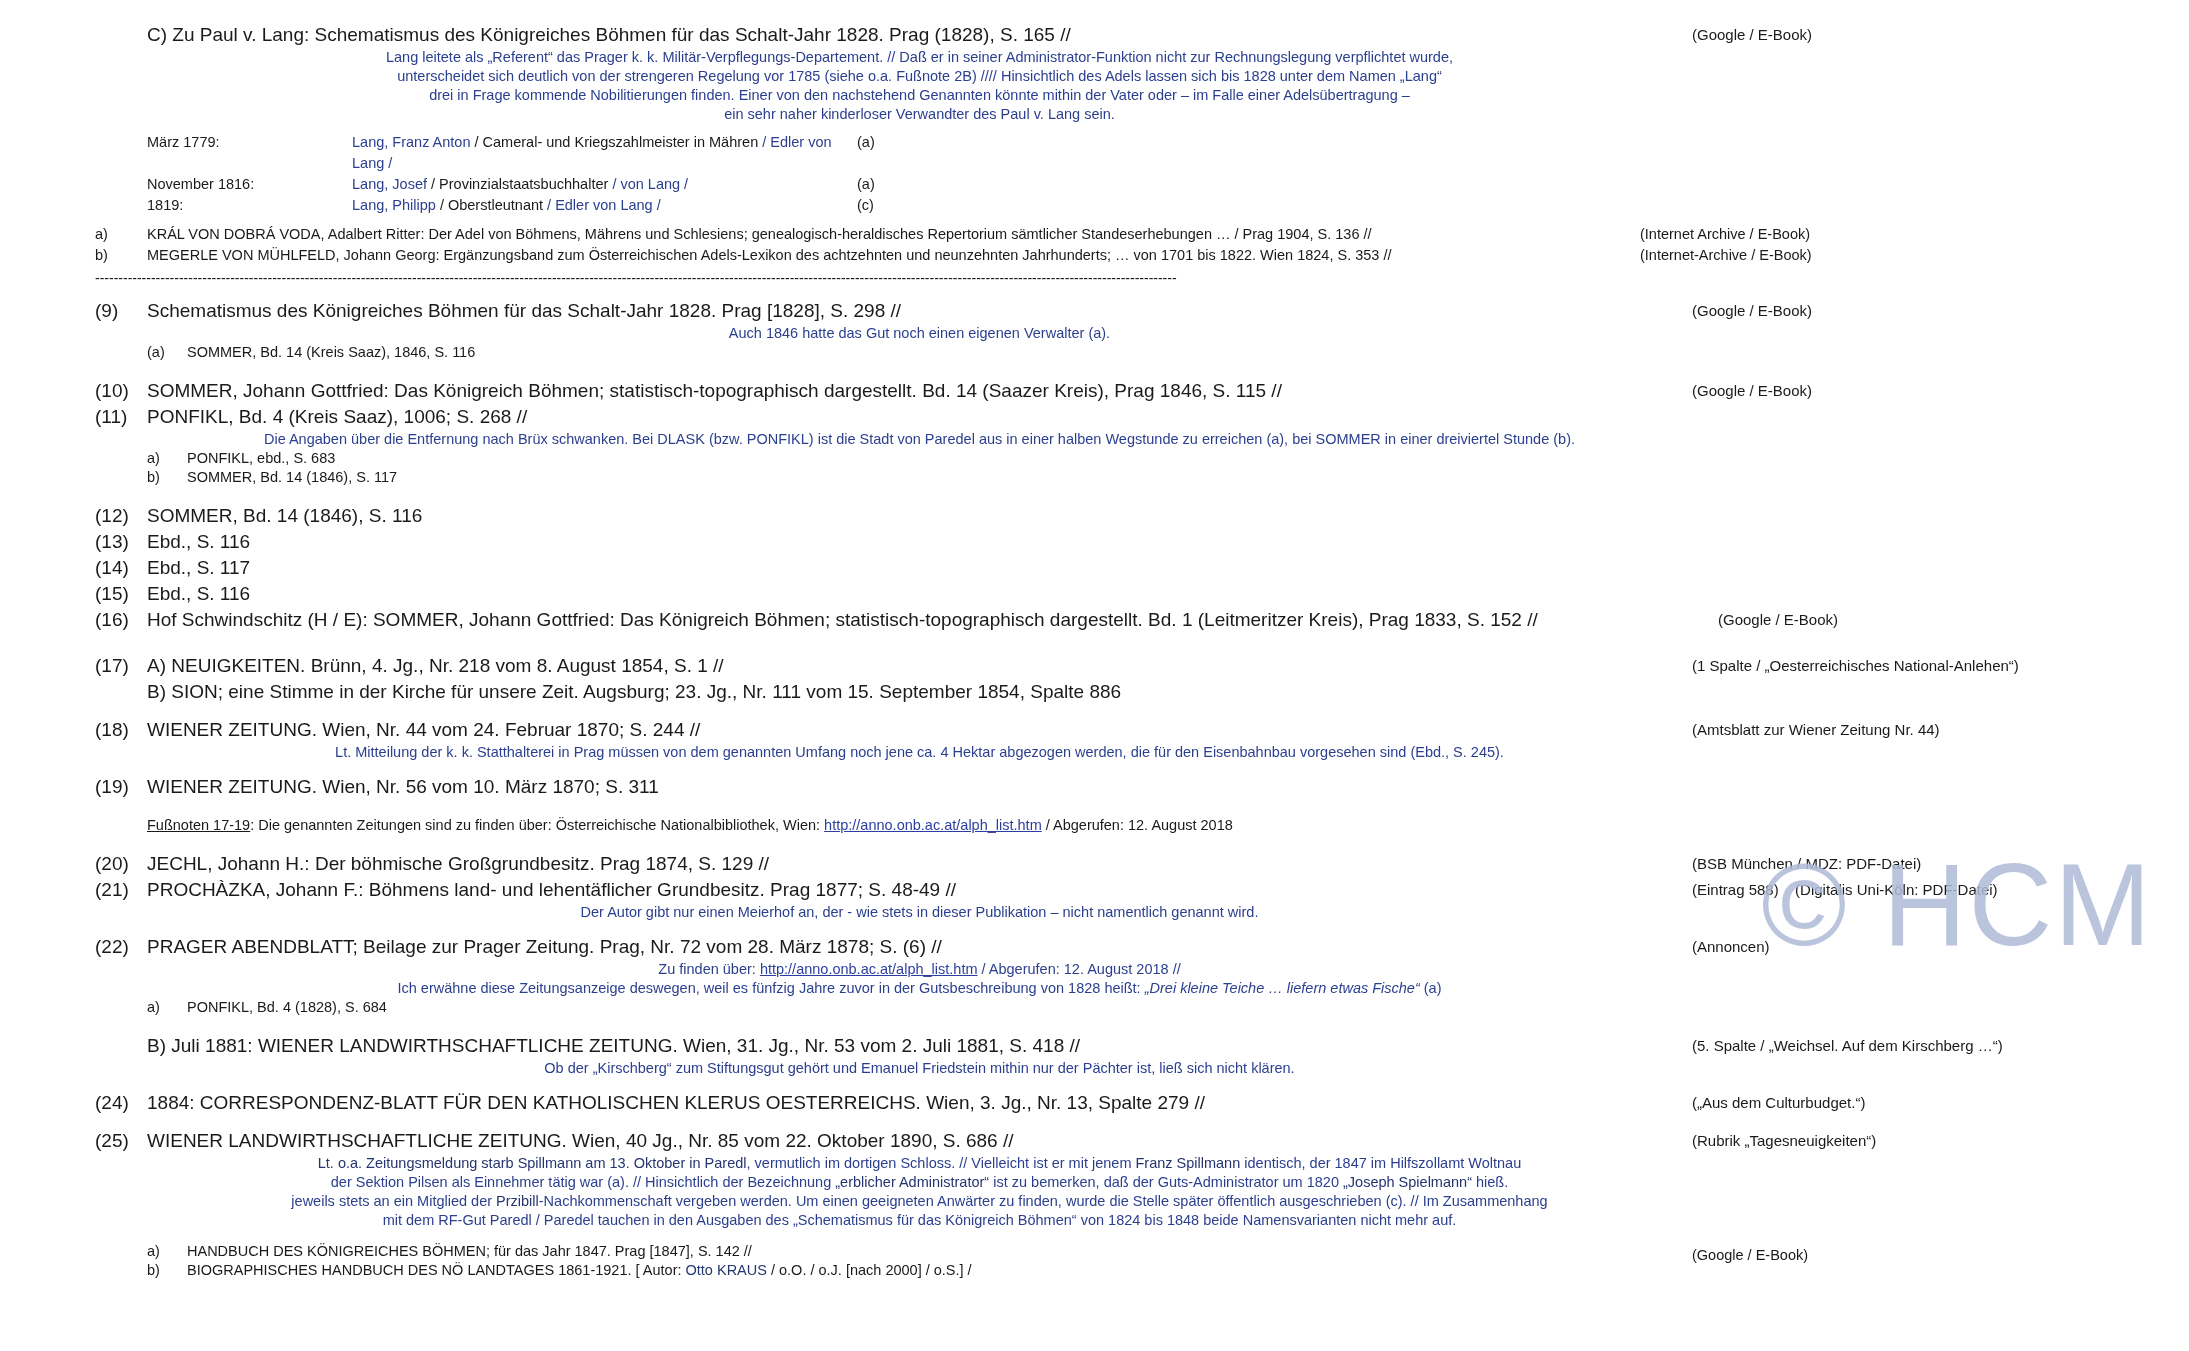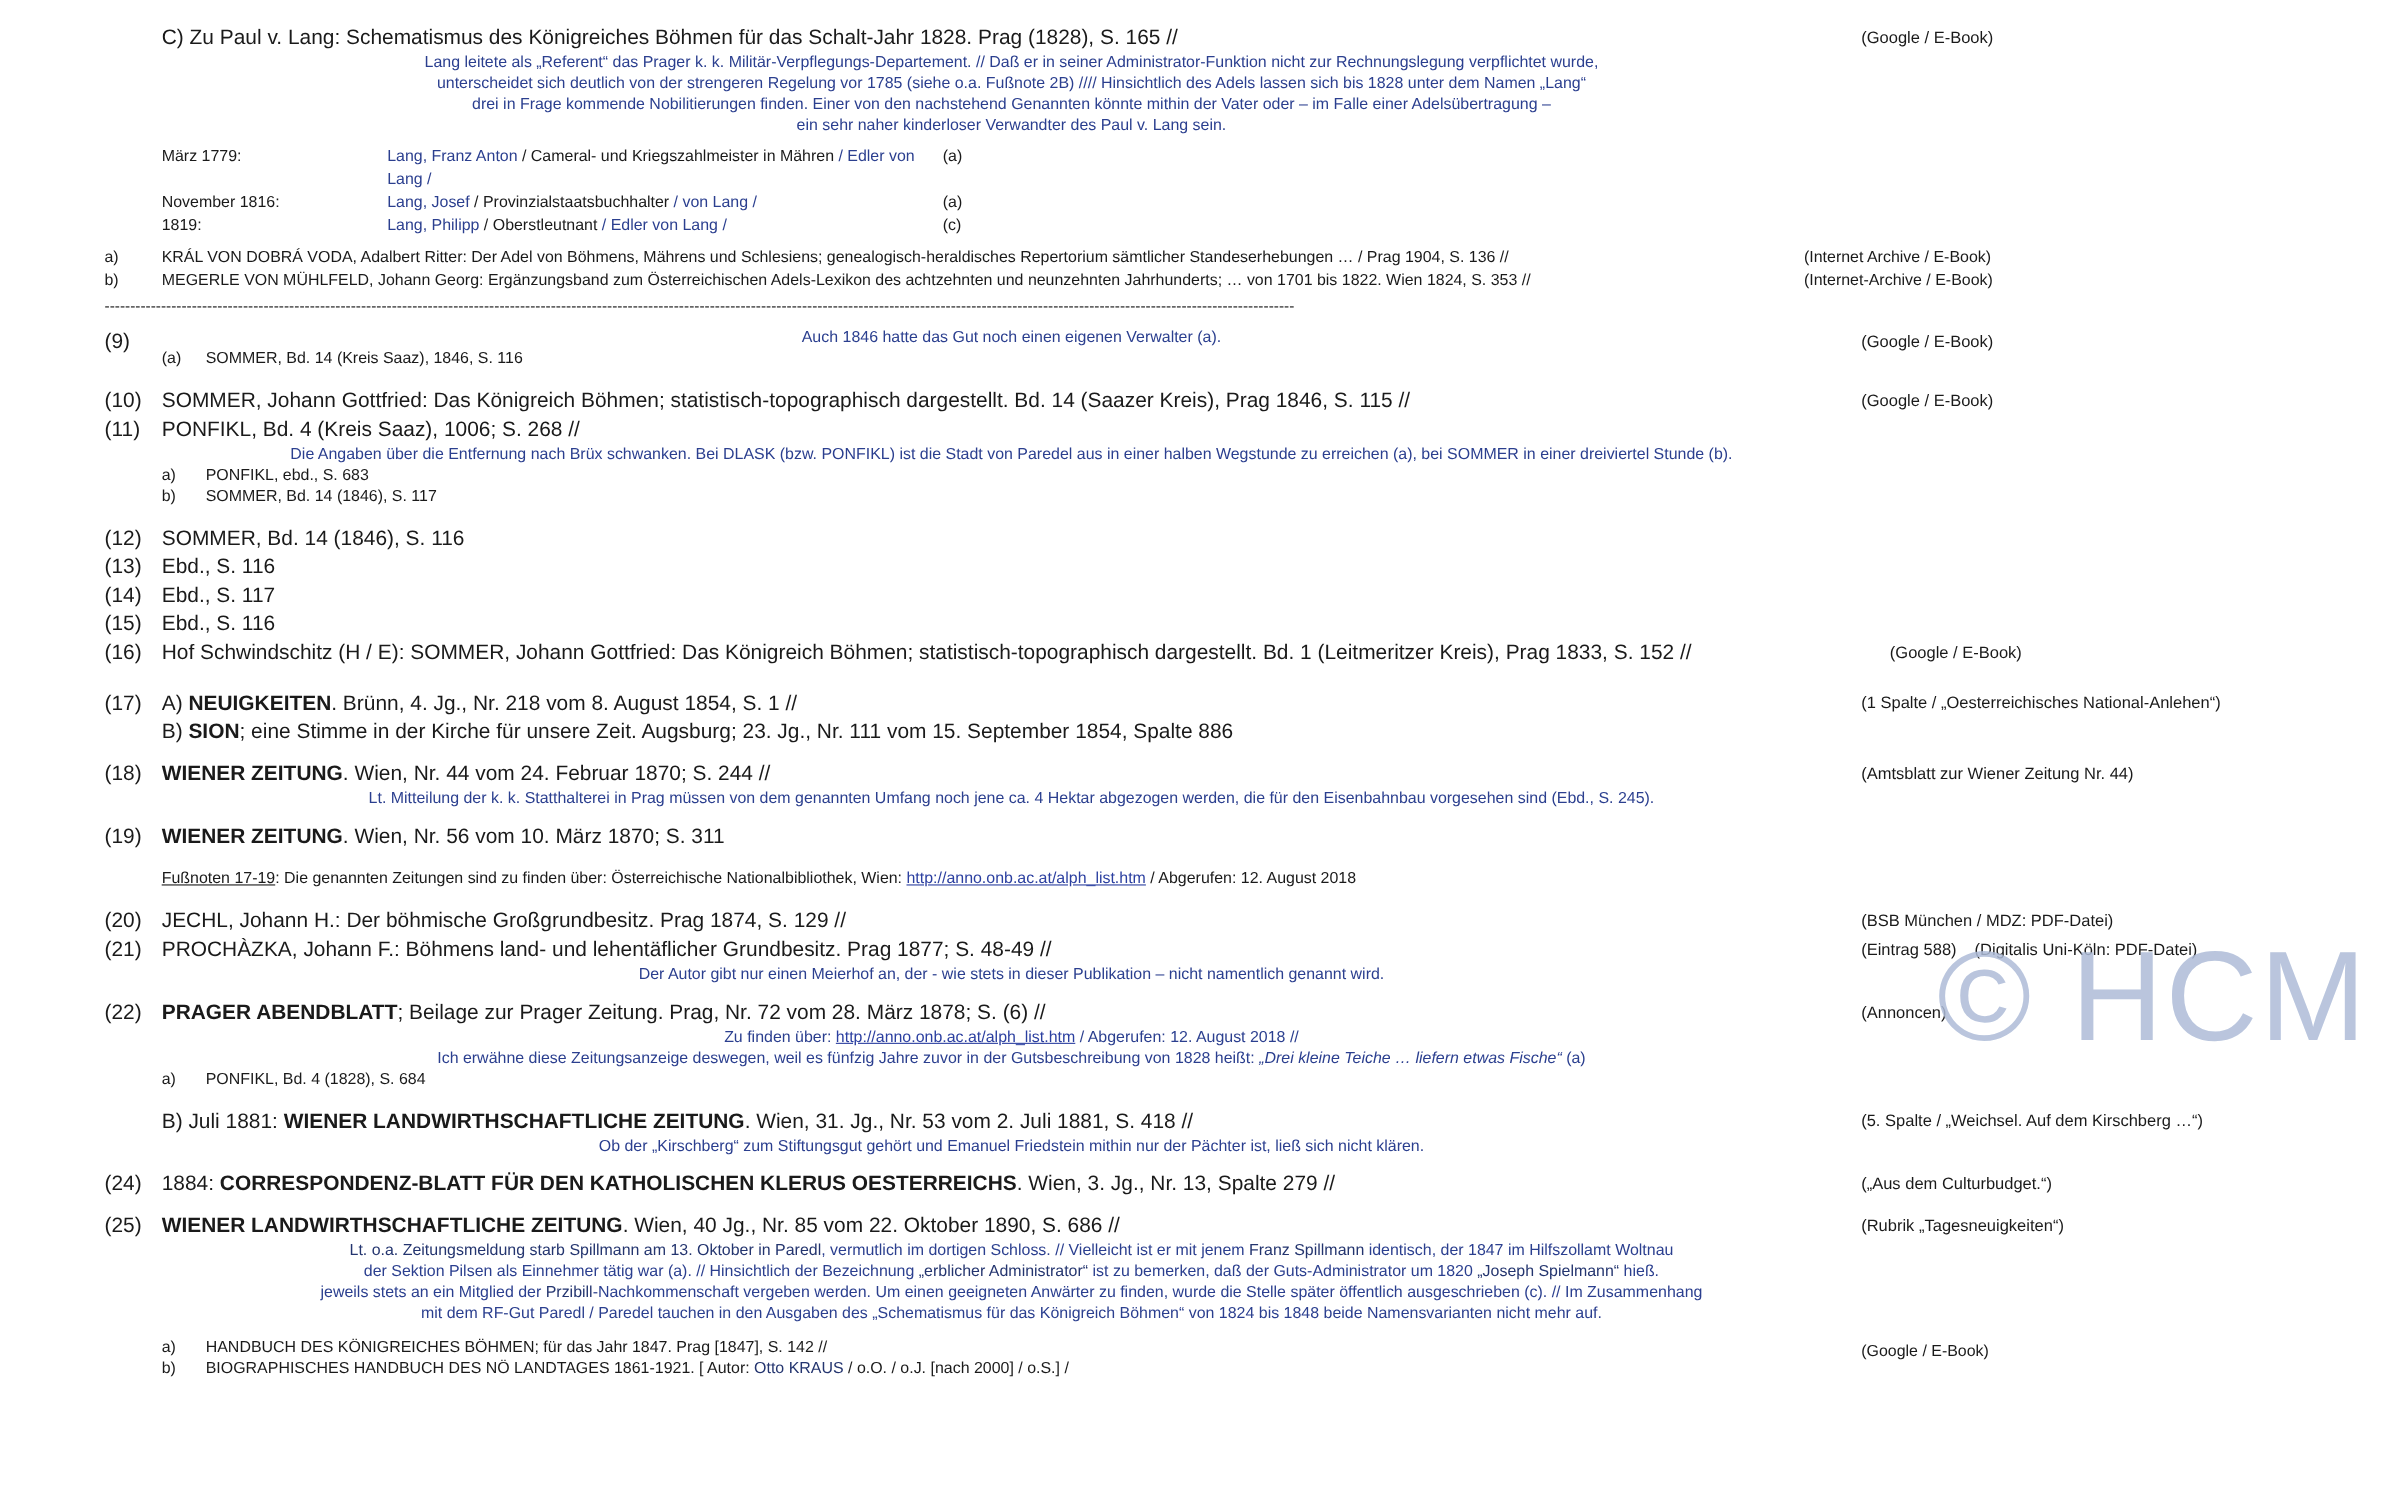--- a/index.html
+++ b/index.html
@@ -37,21 +37,21 @@
   .body {
     font-size: 19px;
     line-height: 26px;
   }
   .note {
     font-size: 15px;
     line-height: 26px;
     color: #1a1a1a;
     white-space: nowrap;
   }
-  .b { font-weight: bold; }
+  .b { font-weight: normal; }
   .small {
     font-size: 14.5px;
     line-height: 19px;
   }
   .blue { color: #2b3f8f; text-align: center; }
   .blue-d { color: #24356f; }
   .link {
     color: #2b3fa0;
     text-decoration: underline;
   }
@@ -179,20 +179,21 @@
     </div>
   </div>
 
   <div class="gap-4"></div>
   <div class="dashline">----------------------------------------------------------------------------------------------------------------------------------------------------------------------------------------------------------------------------------------</div>
   <div class="gap-12"></div>
 
   <div class="entry">
     <div class="num">(9)</div>
     <div>
+      <div class="body">Schematismus des Königreiches Böhmen für das Schalt-Jahr 1828. Prag [1828], S. 298 //</div>
       <div class="small blue">Auch 1846 hatte das Gut noch einen eigenen Verwalter (a).</div>
       <div class="sub">
         <span>(a)</span>
         <span>SOMMER, Bd. 14 (Kreis Saaz), 1846, S. 116</span>
       </div>
     </div>
     <div class="note">(Google / E-Book)</div>
   </div>
 
   <div class="gap-16"></div>

